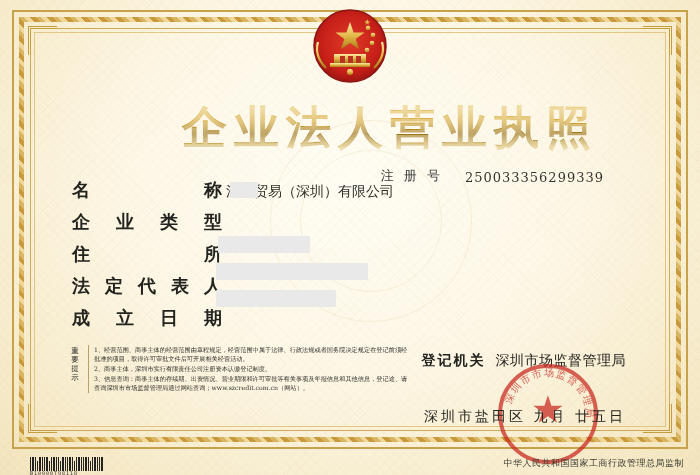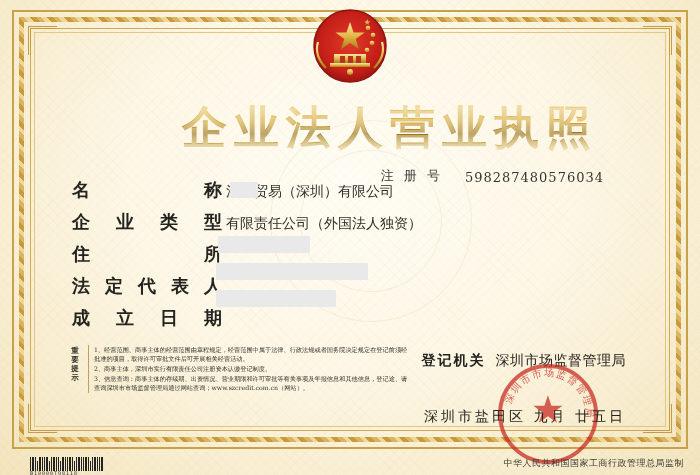--- a/index.html
+++ b/index.html
@@ -179,21 +179,21 @@
     top: 345px;
     width: 345px;
     display: flex;
     gap: 6px;
     align-items: stretch;
   }
   .notice-title {
     width: 14px;
     font-family: "DejaVu Serif", serif;
     font-size: 7.5px;
-    font-weight: bold;
+    font-weight: normal;
     line-height: 9px;
     color: #2a2a26;
     text-align: center;
     padding-top: 1px;
   }
   .notice-body {
     flex: 1;
     font-family: "DejaVu Serif", serif;
     font-size: 6.2px;
     line-height: 9px;
@@ -344,40 +344,39 @@
       <path d="M14 40 Q10 54 22 66" stroke="url(#gGold)" stroke-width="2.2" fill="none"></path>
       <path d="M78 40 Q82 54 70 66" stroke="url(#gGold)" stroke-width="2.2" fill="none"></path>
       <circle cx="46" cy="70" r="3" fill="url(#gGold)"></circle>
     </svg>
   </div>
 
   <div class="title">企业法人营业执照</div>
 
   <div class="reg-line">
     <span class="reg-label">注 册 号</span>
-    <span class="reg-value">598287480576034</span>
+    <span class="reg-value">250033356299339</span>
   </div>
 
   <div class="fields">
     <div class="row">
       <div class="row-label">
         <span>名</span>
         <span>称</span>
       </div>
       <div class="row-value">涂料贸易（深圳）有限公司</div>
     </div>
 
     <div class="row">
       <div class="row-label">
         <span>企</span>
         <span>业</span>
         <span>类</span>
         <span>型</span>
       </div>
-      <div class="row-value">有限责任公司（外国法人独资）</div>
     </div>
 
     <div class="row">
       <div class="row-label">
         <span>住</span>
         <span>所</span>
       </div>
     </div>
 
     <div class="row">

